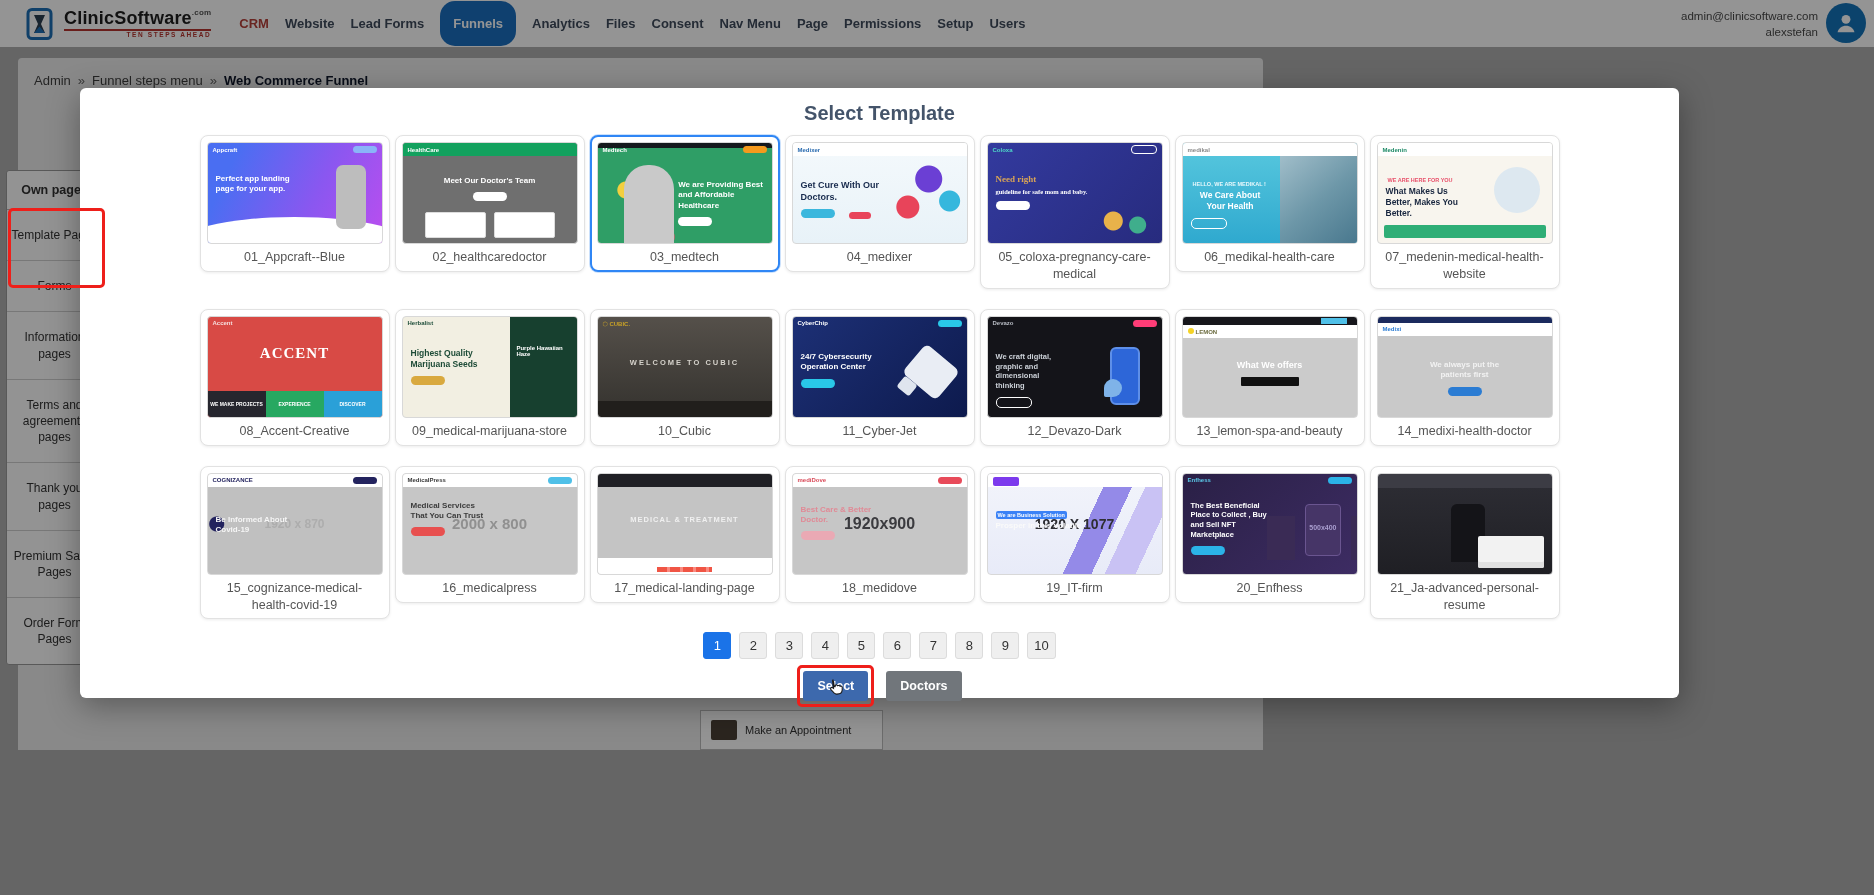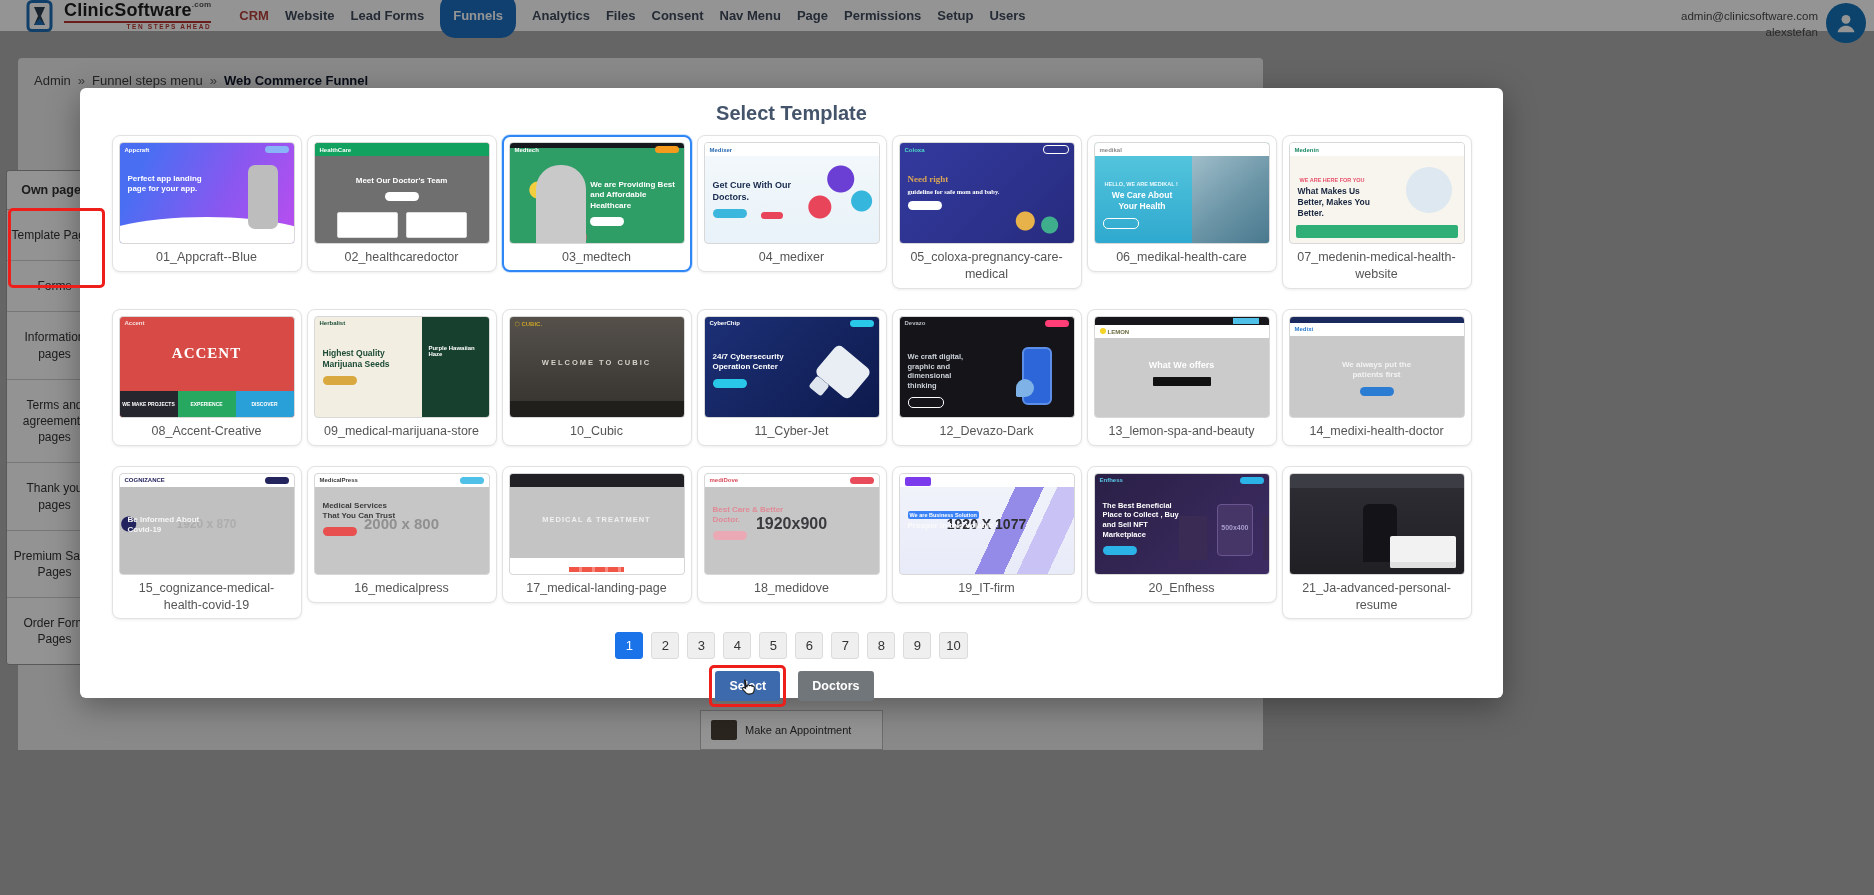--- a/index.html
+++ b/index.html
@@ -1,20 +1,20 @@
 <!DOCTYPE html>
 <html><head>
 <meta charset="utf-8">
 <style>
   html,body{margin:0;padding:0;background:#888;}
   .stage{position:relative;width:1874px;height:895px;overflow:hidden;
     font-family:"Liberation Sans","DejaVu Sans",sans-serif;background:#aeaeae;}
 
   
-  .top{position:absolute;top:0;left:0;right:0;height:31px;background:#ffffff;
+  .top{position:absolute;top:0;left:0;right:0;height:47px;background:#ffffff;
     display:flex;align-items:center;z-index:2;}
   .logo{display:flex;align-items:center;margin-left:24px;gap:6px;}
   .logo-text{line-height:1;}
   .brand{font-size:18px;font-weight:bold;color:#1e1e1e;letter-spacing:.2px;}
   .tld{font-size:8px;color:#555;vertical-align:top;}
   .tagline{font-size:6.5px;color:#b5352f;letter-spacing:1.6px;text-align:right;
     border-top:2px solid #b5352f;margin-top:2px;padding-top:1px;font-weight:bold;}
   .nav{display:flex;align-items:center;gap:16px;margin-left:28px;}
   .nav-item{font-size:13px;font-weight:bold;color:#3f4b5c;cursor:pointer;white-space:nowrap;}
   .nav-item.accent{color:#b5403a;}
@@ -38,21 +38,21 @@
   .sb-item{font-size:12px;line-height:1.35;padding:17px 4px;border-bottom:1px solid #cfcfcf;cursor:pointer;}
   .sb-item:last-child{border-bottom:none;}
 
   .bg-row{position:absolute;left:700px;top:710px;width:183px;height:40px;background:#fff;
     border:1px solid #bbb;display:flex;align-items:center;gap:8px;padding:0 10px;box-sizing:border-box;}
   .bg-row .mini-img{width:26px;height:20px;background:#4a4136;border-radius:2px;flex:none;}
   .bg-row .mini-label{font-size:11px;color:#333;white-space:nowrap;}
 
   
   .overlay{position:absolute;inset:0;background:rgba(0,0,0,.42);z-index:10;}
-  .modal{position:absolute;left:80px;top:88px;width:1423px;height:610px;background:#fff;
+  .modal{position:absolute;left:80px;top:88px;width:1599px;height:610px;background:#fff;
     border-radius:6px;z-index:20;box-shadow:0 8px 32px rgba(0,0,0,.35);box-sizing:border-box;}
   .modal-title{text-align:center;font-size:20px;font-weight:bold;color:#44546a;margin:14px 0 10px;}
 
   .grid{display:grid;grid-template-columns:repeat(7,190px);column-gap:5px;row-gap:20px;
     justify-content:center;align-items:start;margin:0 31px;}
   .card{background:#fff;border:1px solid #e2e2e2;border-radius:8px;padding:6px 6px 2px;
     box-shadow:0 1px 3px rgba(0,0,0,.08);cursor:pointer;box-sizing:border-box;}
   .card.selected{border:2px solid #2f86f5;padding:5px 5px 1px;box-shadow:0 0 0 1px rgba(47,134,245,.25);}
   .thumb{position:relative;height:100px;border:1px solid #d8d8d8;border-radius:4px;
     overflow:hidden;background:#eee;}

